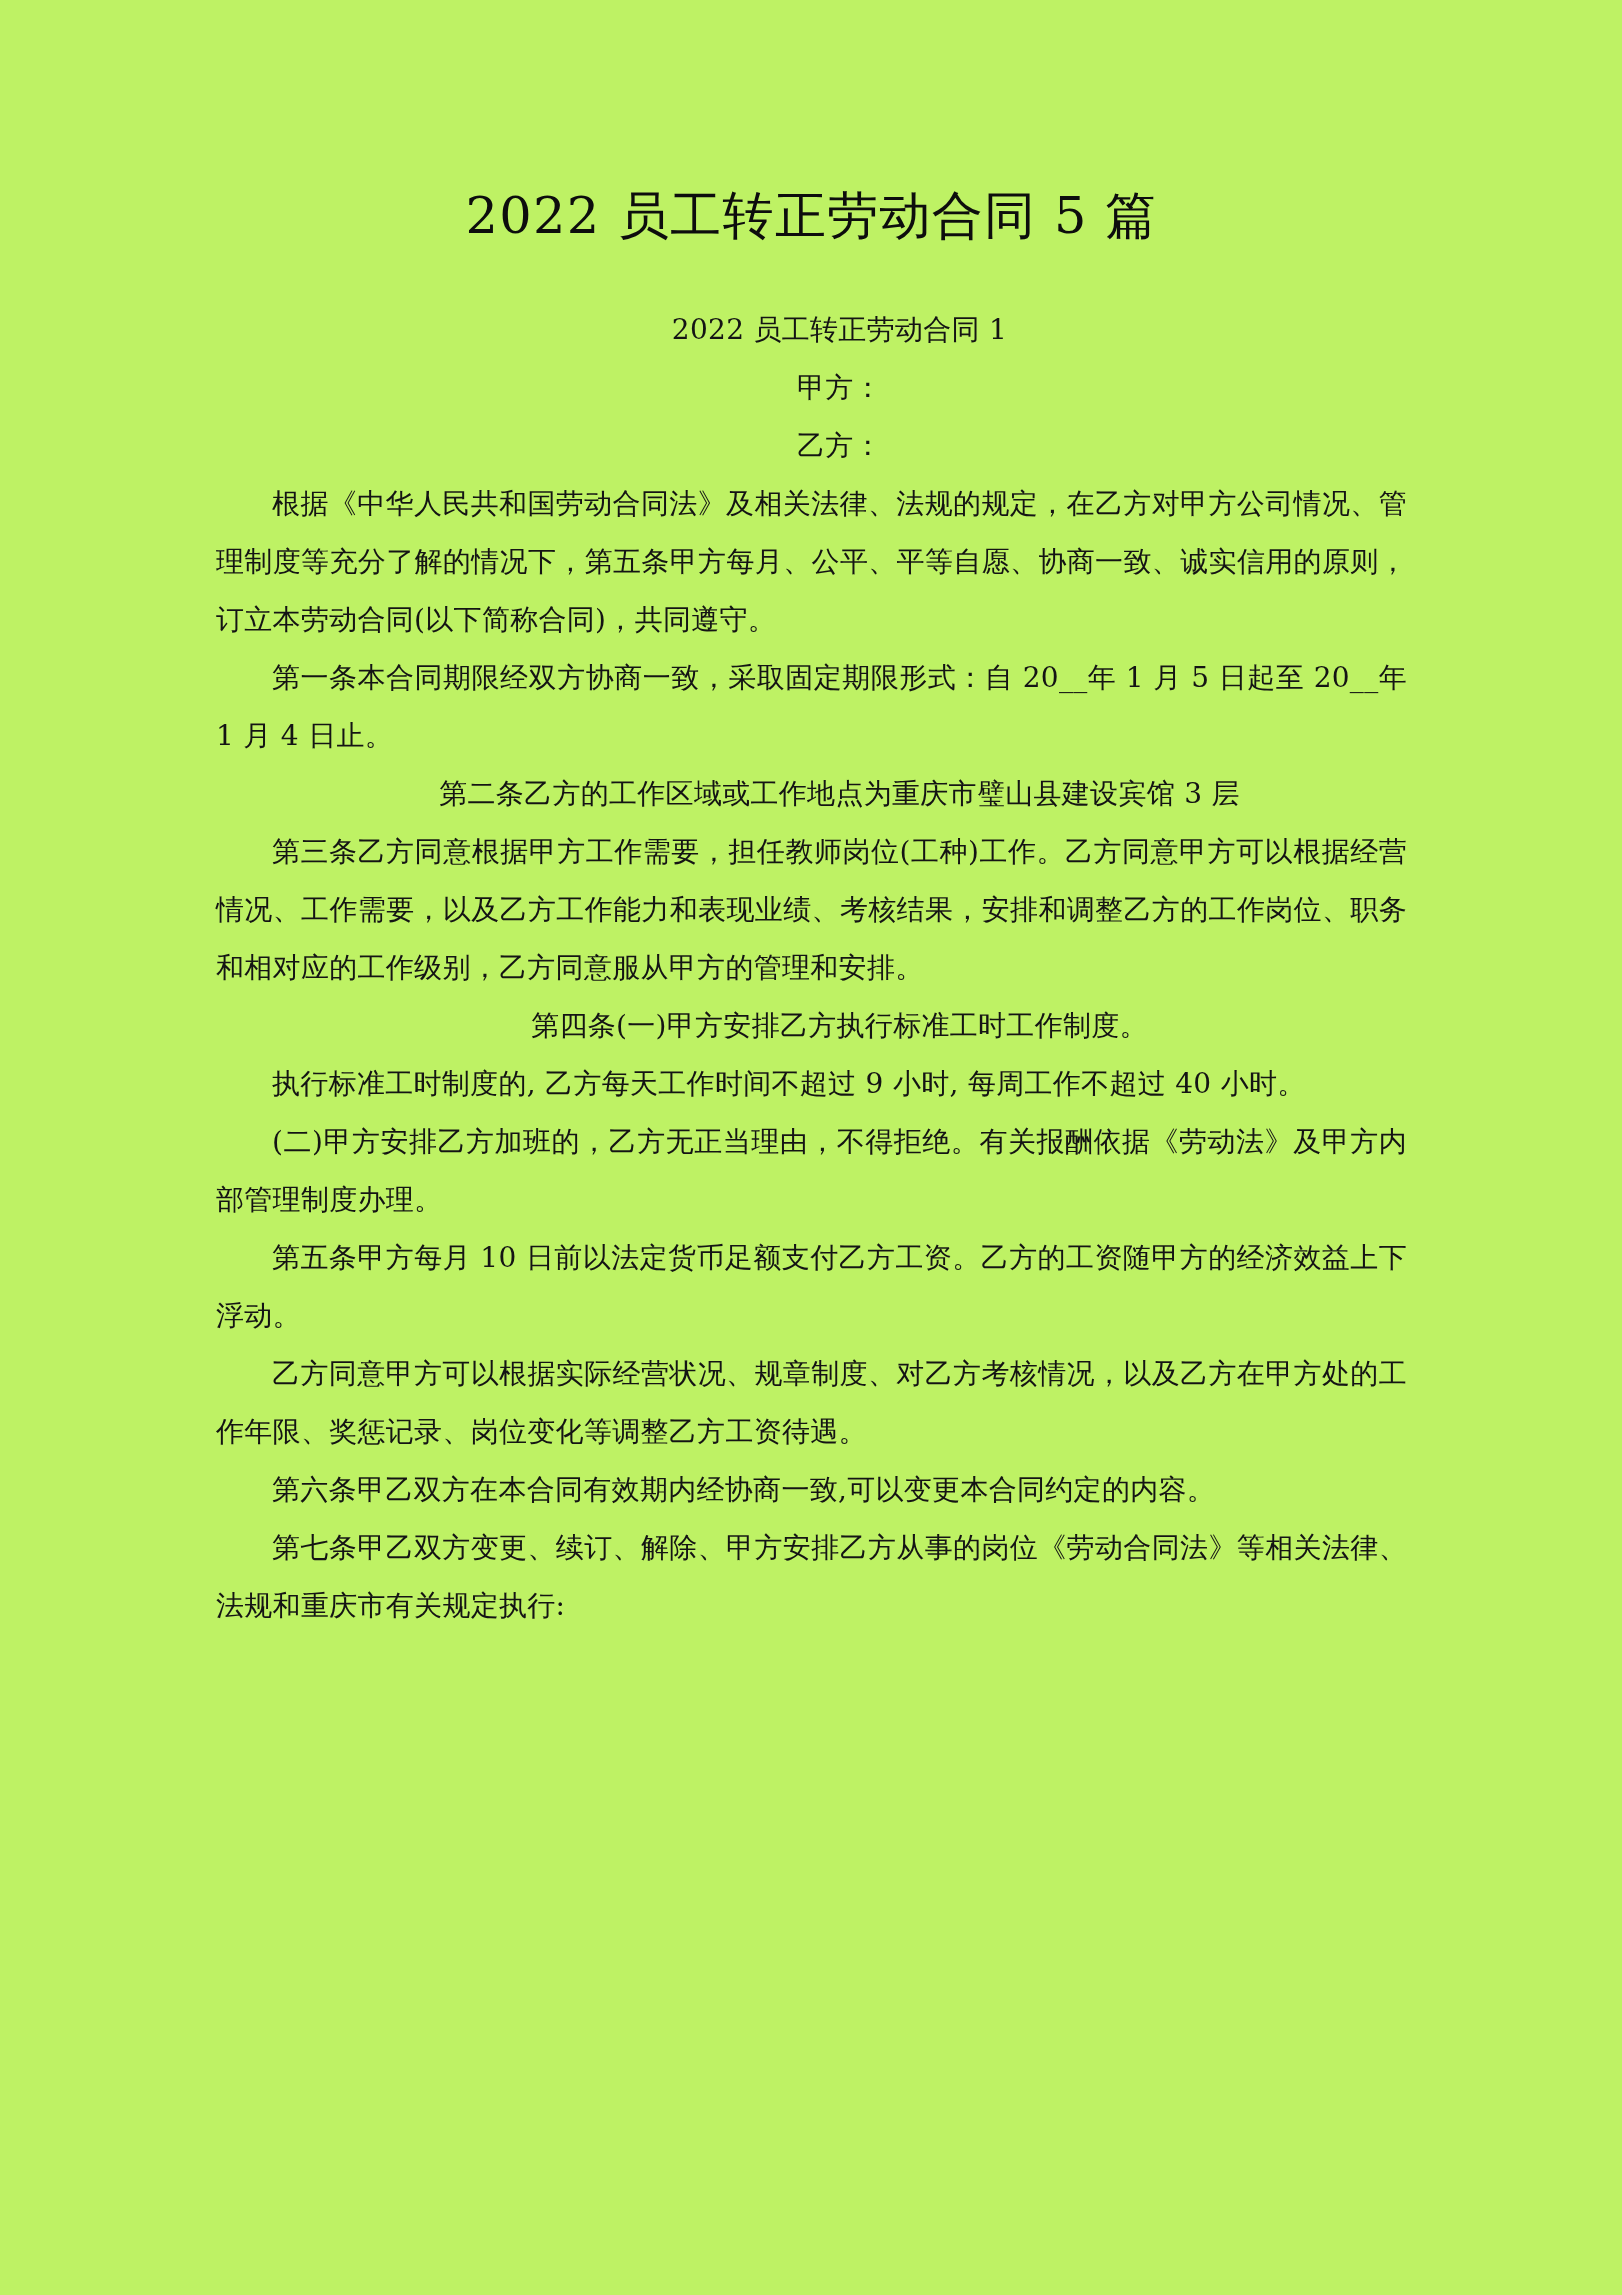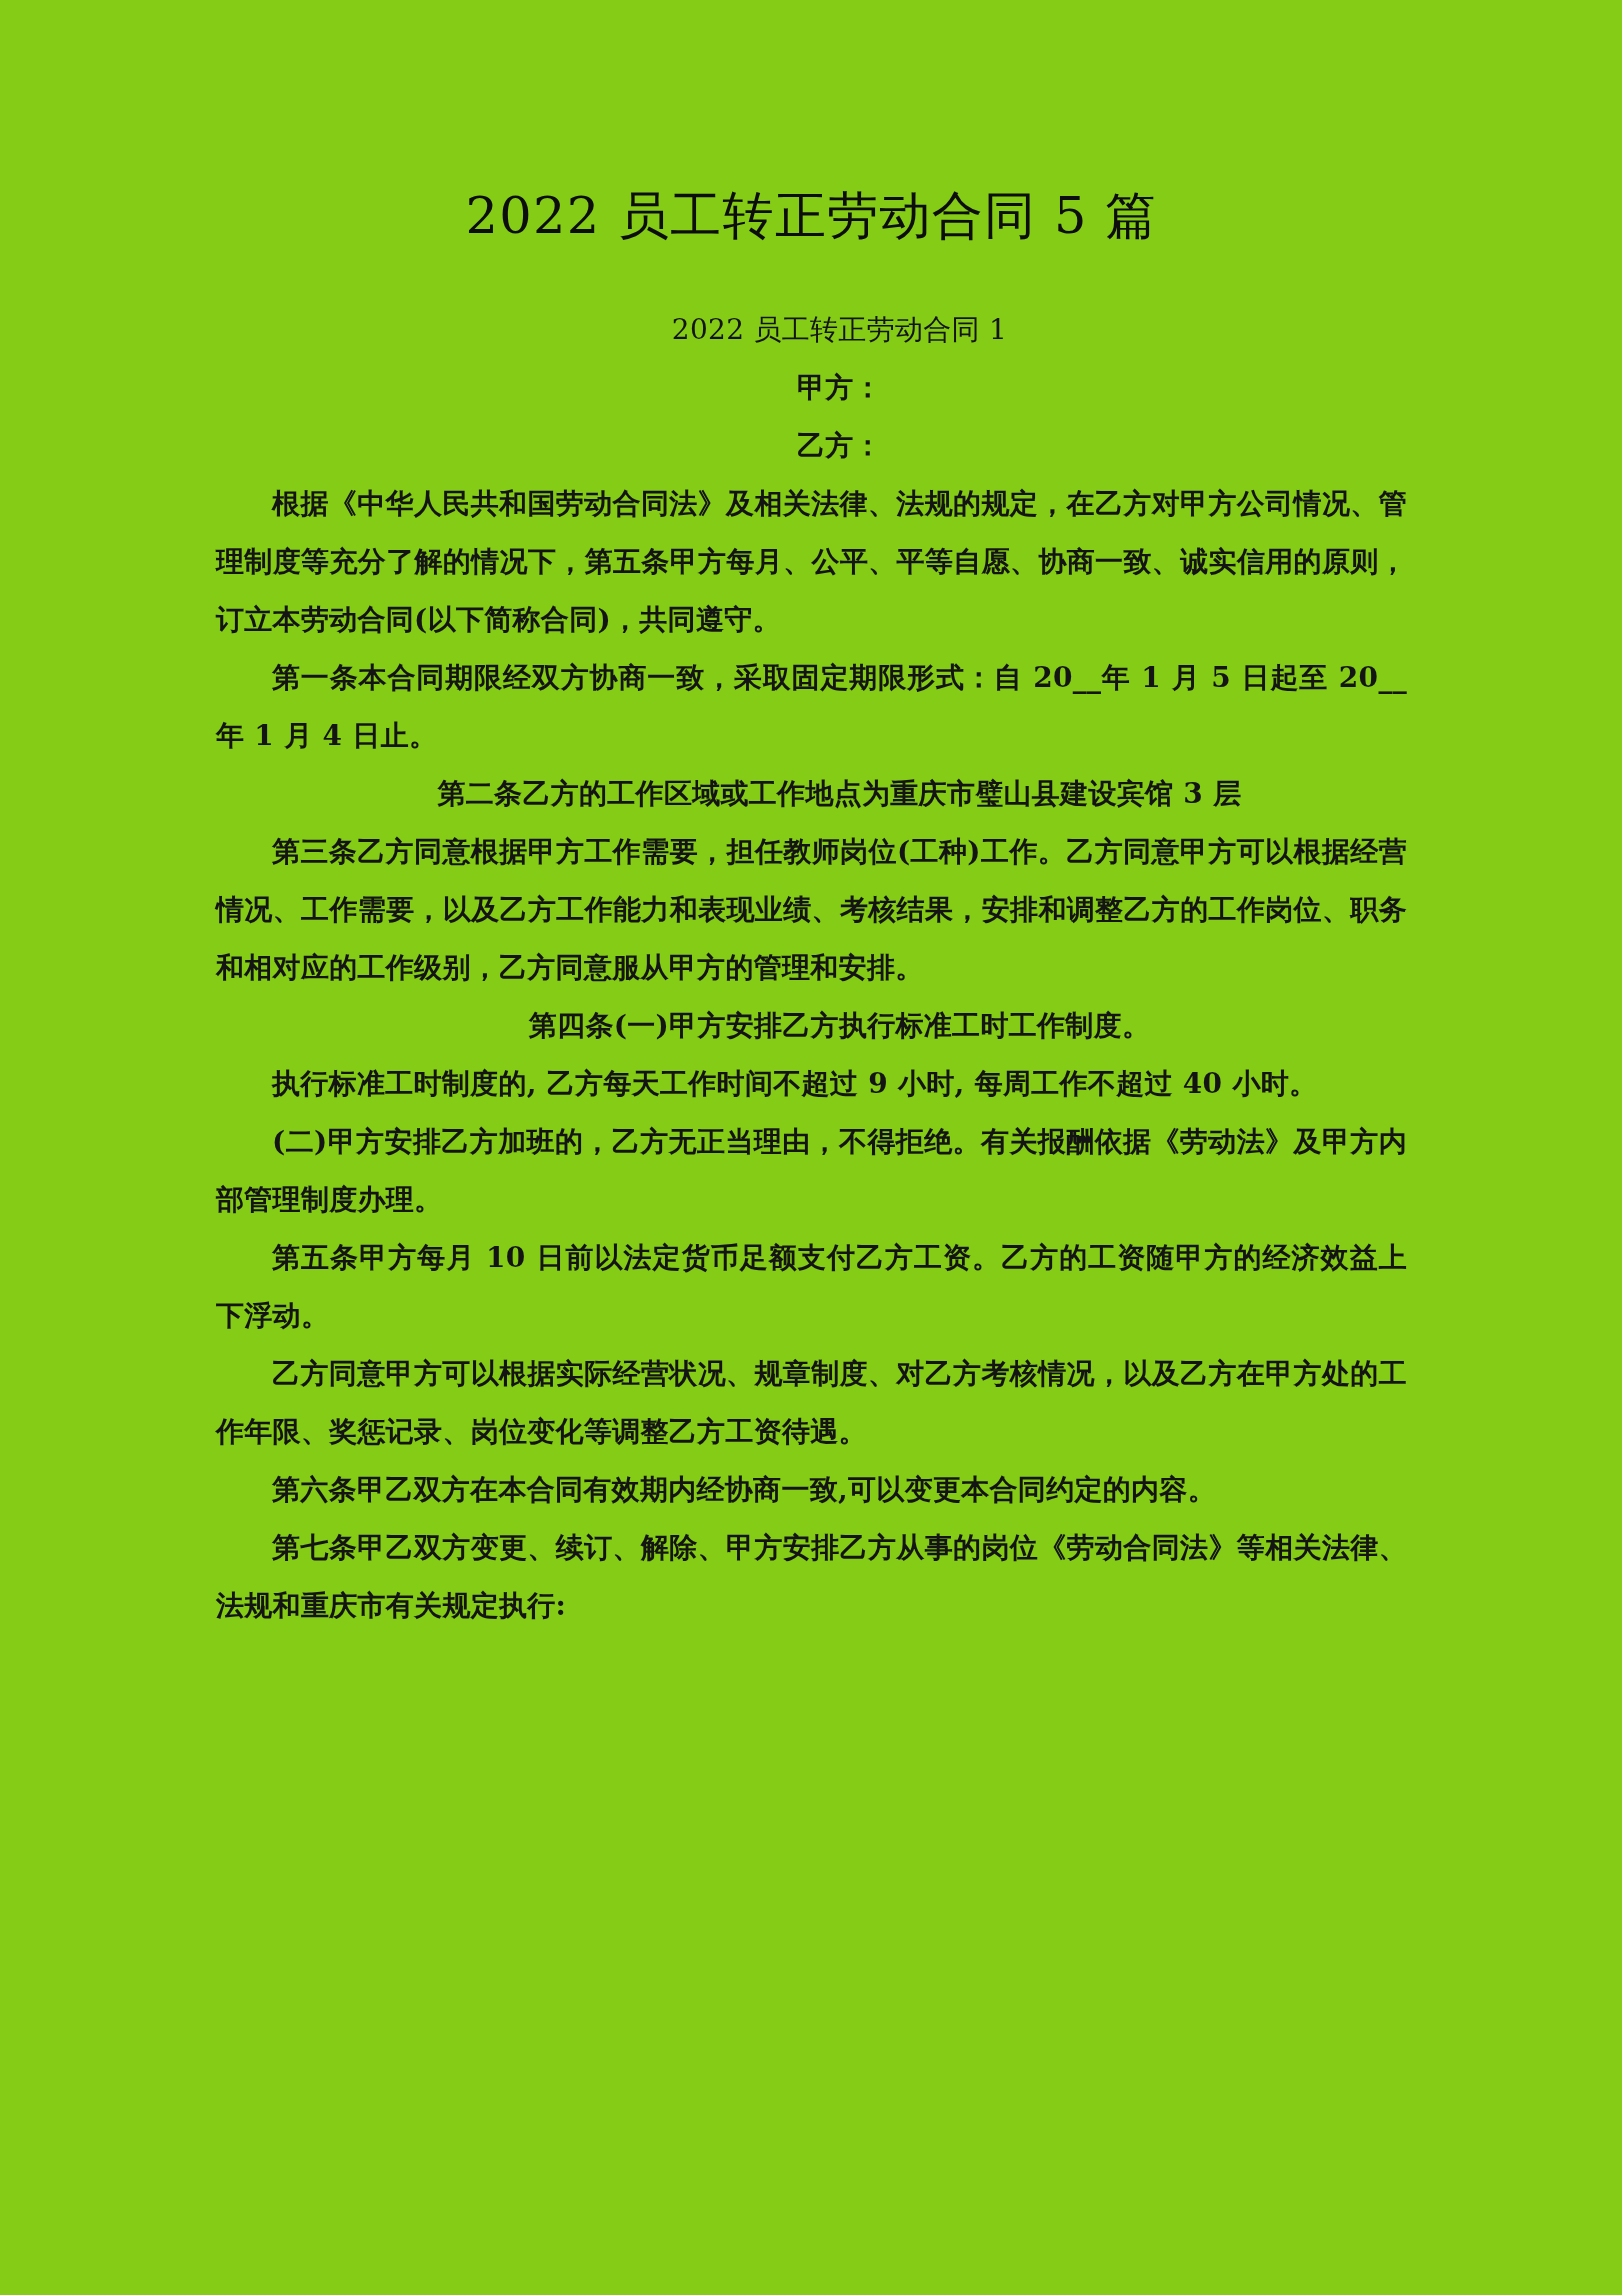--- a/index.html
+++ b/index.html
@@ -4,21 +4,21 @@
 <style>
   html, body {
     margin: 0;
     padding: 0;
     background: #ffffff;
   }
   .page {
     position: relative;
     width: 1623px;
     height: 2295px;
-    background: #84cc16;
+    background: #bef264;
     box-sizing: border-box;
     overflow: hidden;
     font-family: "DejaVu Serif", "Liberation Serif", serif;
     color: #111111;
   }
   .page-inner {
     position: absolute;
     left: 216px;
     top: 0;
     width: 1191px;
@@ -45,21 +45,20 @@
     text-align: justify;
     text-justify: inter-ideograph;
     text-indent: 56px;
     letter-spacing: 0.3px;
     color: #141414;
     -webkit-hyphens: none;
     hyphens: none;
   }
   .para + .para {
     margin-top: 0px;
-    font-weight: bold;
   }
   
   .para.short {
     text-align: center;
   }
 </style>
 </head>
 <body>
 
 <div class="page">

